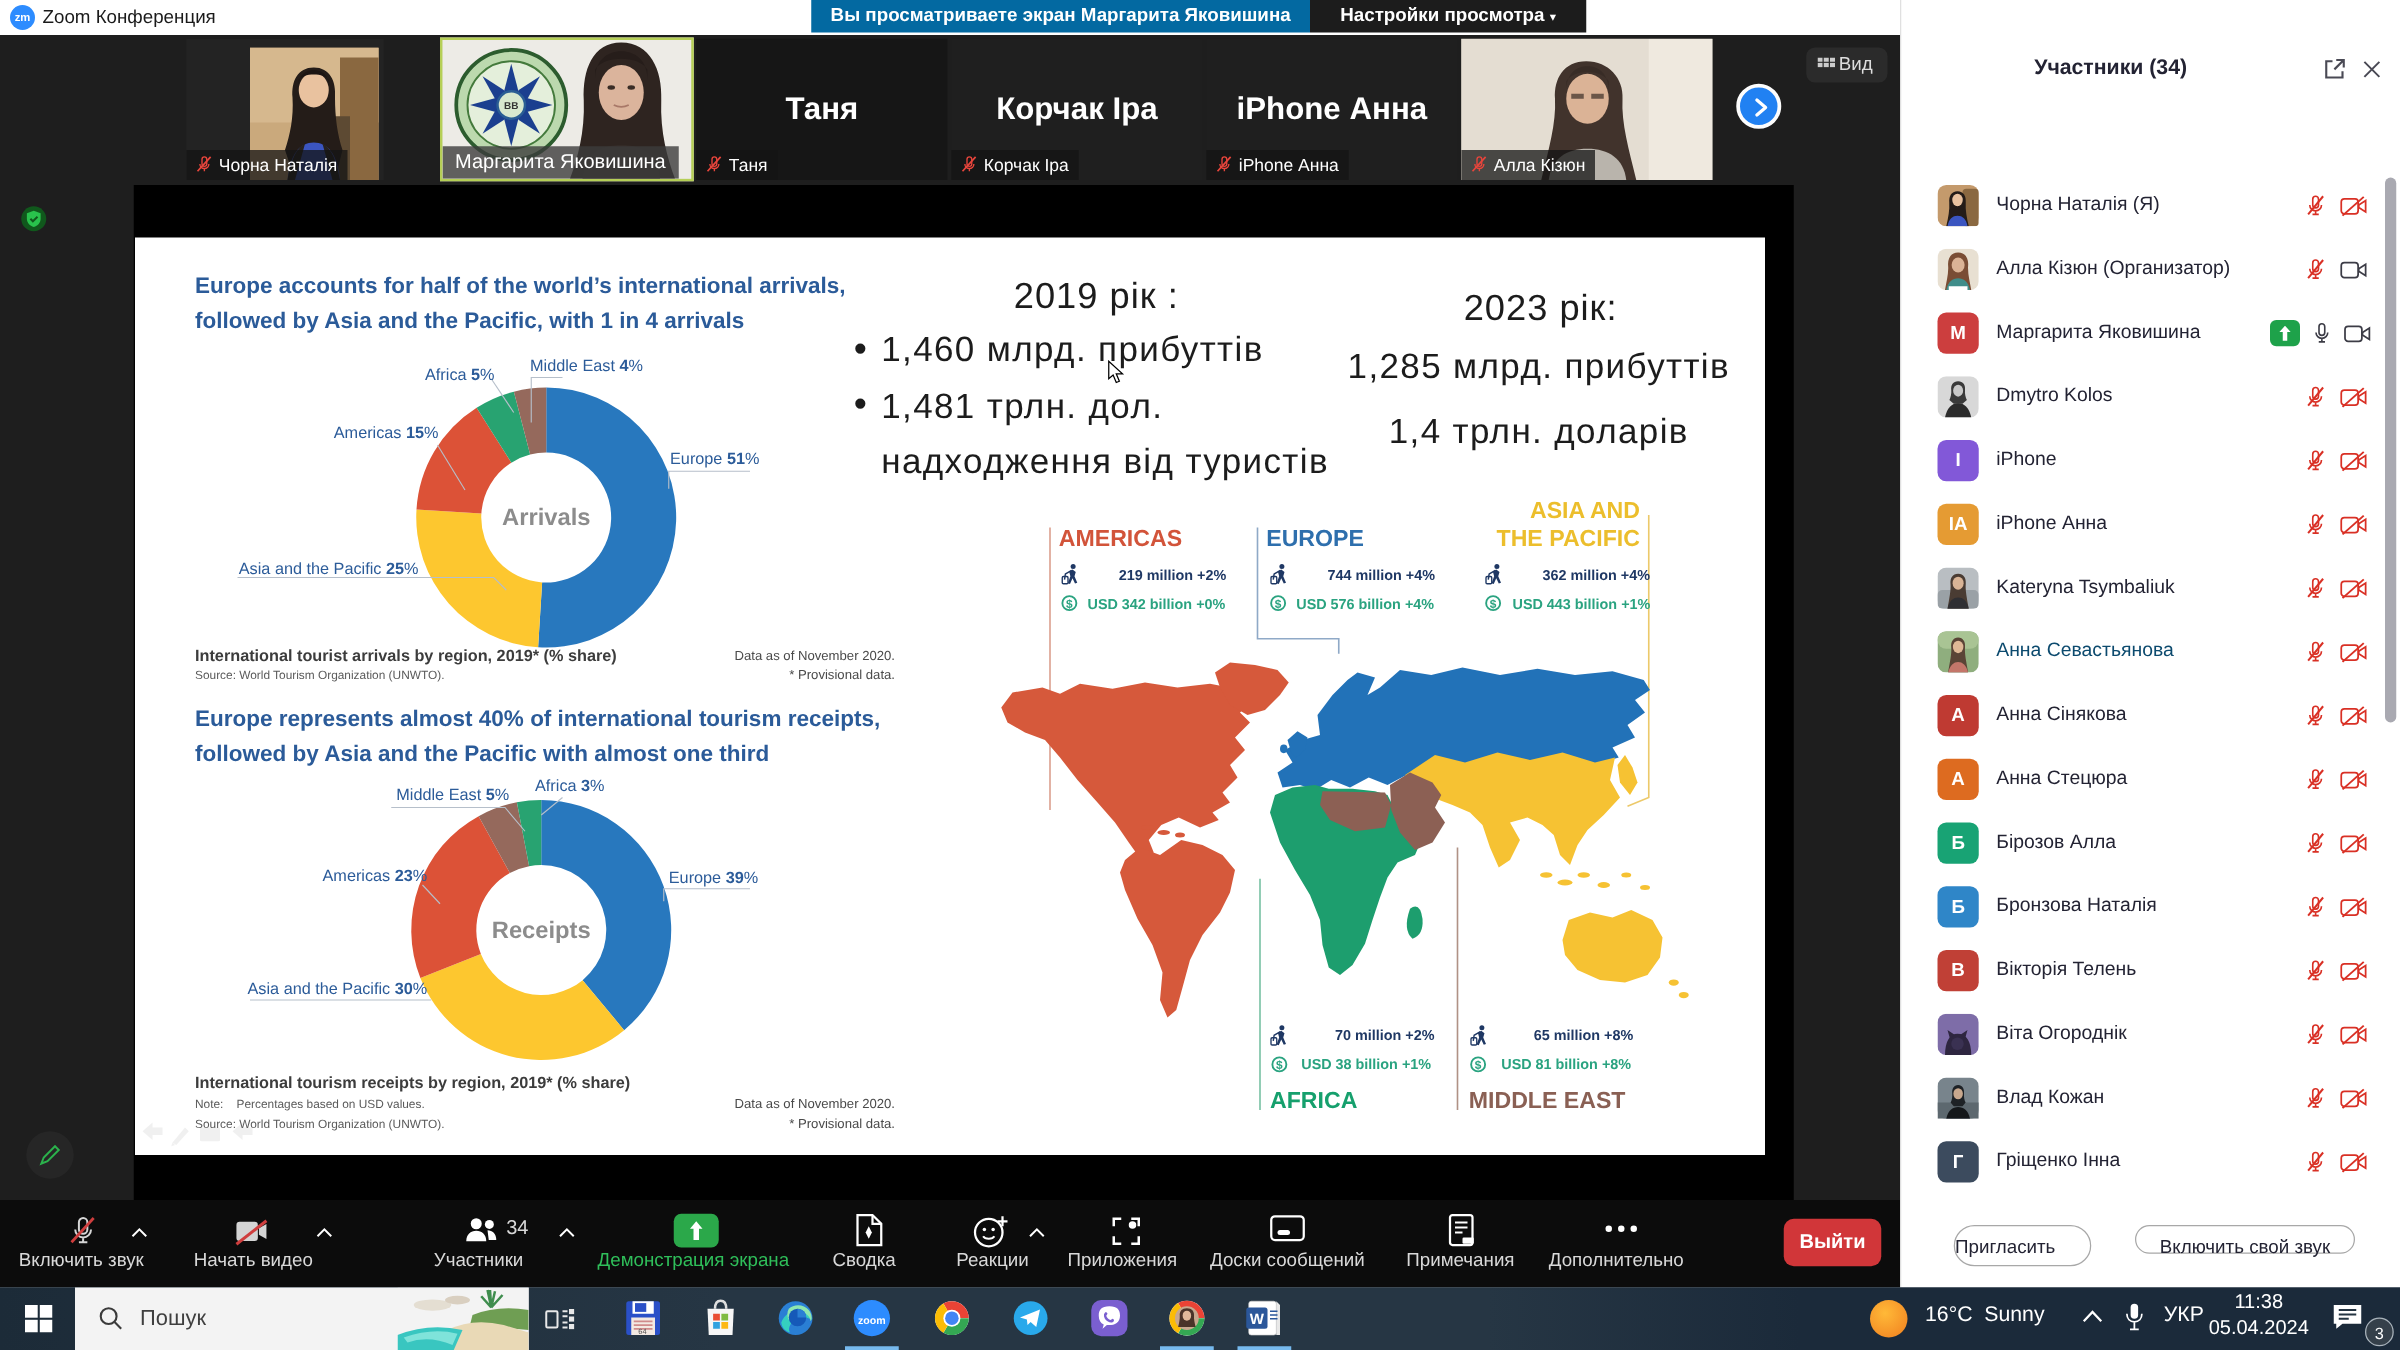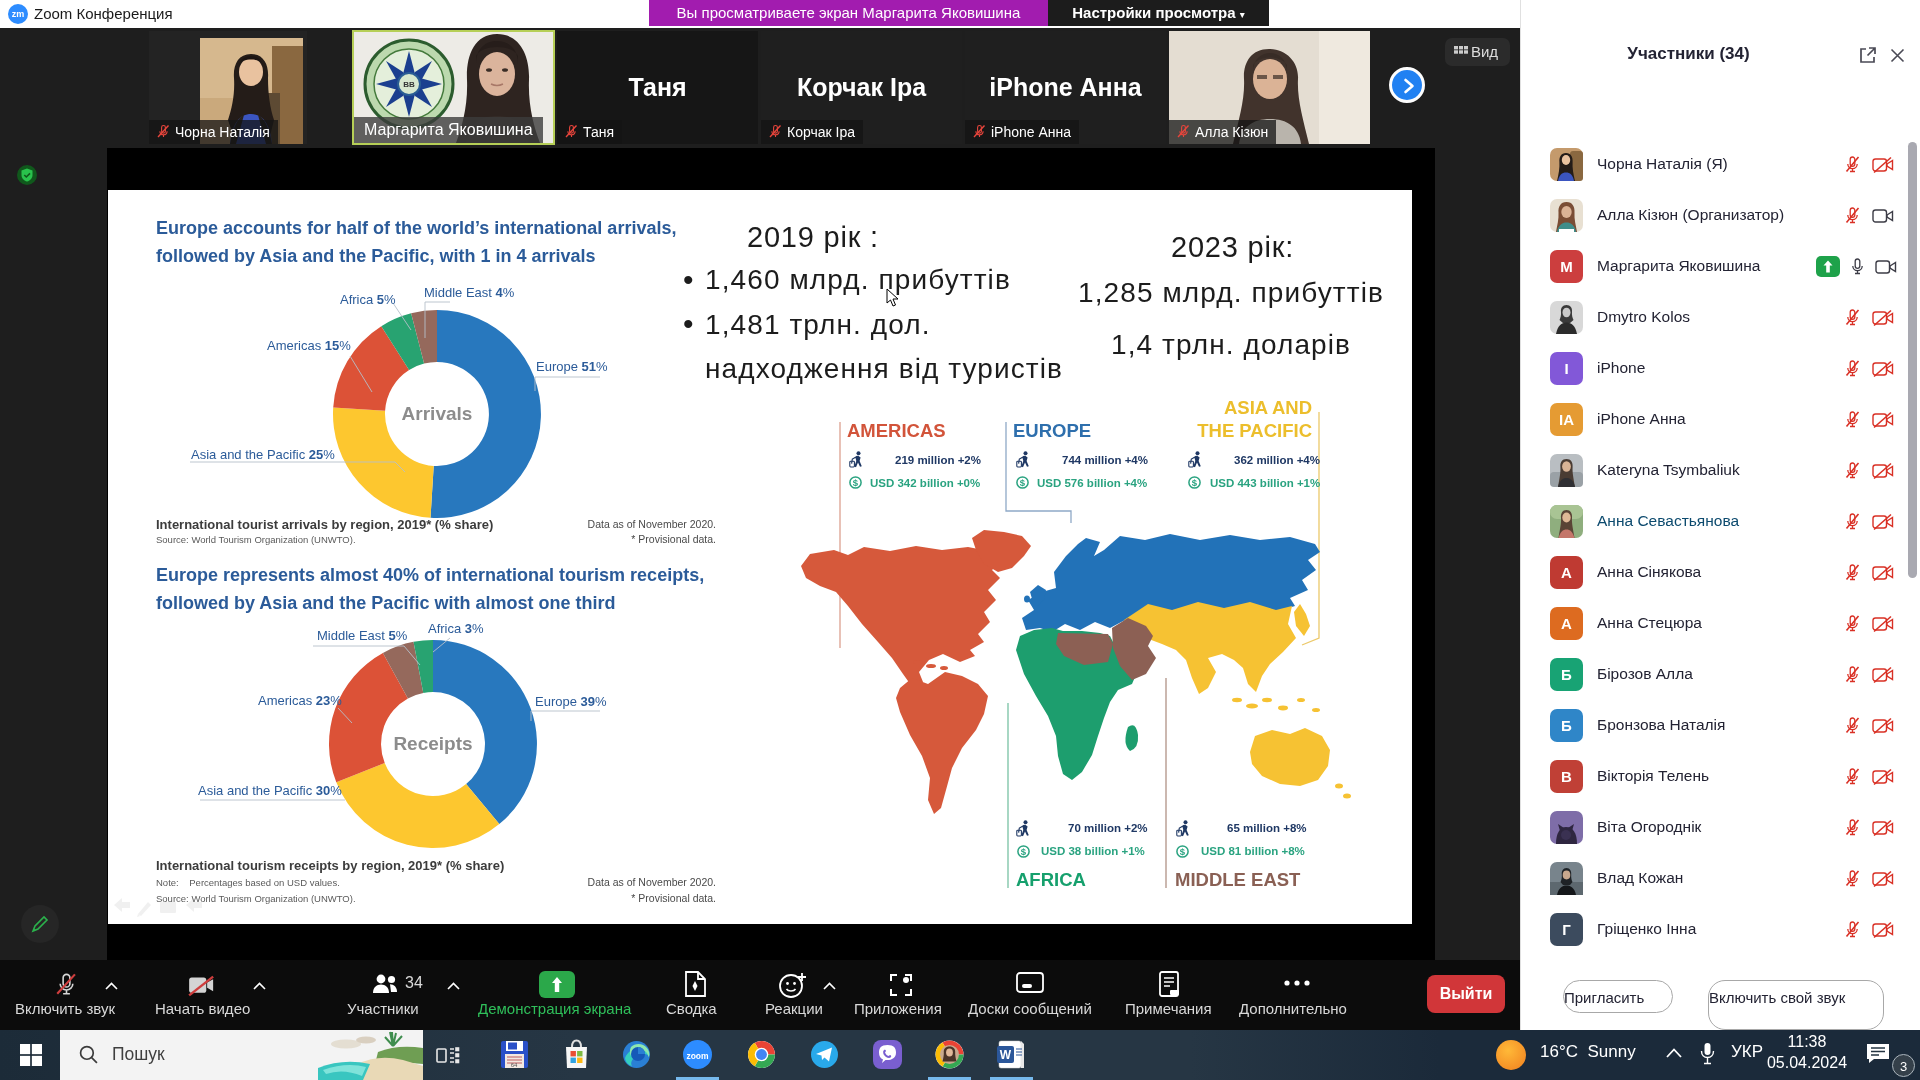--- a/index.html
+++ b/index.html
@@ -3,21 +3,21 @@
 *{margin:0;padding:0;box-sizing:border-box}
 html,body{width:1920px;height:1080px}
 body{position:relative;font-family:"Liberation Sans",sans-serif;overflow:hidden;background:#fff}
 .abs{position:absolute}
 </style></head>
 <body>
 
 <div class="abs" style="left:0;top:0;width:1920px;height:28px;background:#fff">
   <div class="abs" style="left:8px;top:4px;width:20px;height:20px;border-radius:50%;background:#2d8cff;color:#fff;font-size:9px;font-weight:bold;text-align:center;line-height:20px">zm</div>
   <div class="abs" style="left:34px;top:5px;font-size:15px;color:#1a1a1a">Zoom Конференция</div>
-  <div class="abs" style="left:649px;top:0;width:399px;height:26px;background:#a21caf;color:#fff;font-size:15px;font-weight:normal;text-align:center;line-height:26px">Вы просматриваете экран Маргарита Яковишина</div>
+  <div class="abs" style="left:649px;top:0;width:399px;height:26px;background:#0369a1;color:#fff;font-size:15px;font-weight:bold;text-align:center;line-height:26px">Вы просматриваете экран Маргарита Яковишина</div>
   <div class="abs" style="left:1048px;top:0;width:221px;height:26px;background:#1c1c1c;color:#fff;font-size:15px;font-weight:bold;text-align:center;line-height:26px">Настройки просмотра <span style="font-size:10px;font-weight:normal">▾</span></div>
   <svg class="abs" style="left:1765px;top:13px" width="12" height="2">
       <rect width="12" height="2" fill="#222"></rect>
     </svg>
   <svg class="abs" style="left:1823px;top:8px" width="13" height="13" fill="none" stroke="#222" stroke-width="1.2">
       <rect x="0.6" y="3" width="9.4" height="9.4"></rect>
       <path d="M3.5 3 V0.6 H13 V10 H10.5" stroke-width="1.2"></path>
     </svg>
   <svg class="abs" style="left:1882px;top:8px" width="12" height="12" stroke="#222" stroke-width="1.3">
       <path d="M0 0 L12 12 M12 0 L0 12"></path>
@@ -199,21 +199,21 @@
 
 <g opacity="0.12" fill="#888">
 <path d="M114 905 L122 912 L122 908 L130 908 L130 902 L122 902 L122 898 Z" transform="translate(0,0)"></path>
 <path d="M138 914 L148 902 L151 905 L141 916 Z M138 914 L137 917 L140 916 Z"></path>
 <rect x="160" y="902" width="16" height="11" rx="1"></rect>
 <path d="M186 905 L194 898 L194 902 L202 902 L202 908 L194 908 L194 912 Z"></path>
 </g>
 </g>
 </svg>
 
-<div class="abs" style="left:747px;top:221px;width:260px;font-size:29px;letter-spacing:0.8px;color:#1c1c1c;">2019 рік :</div>
+<div class="abs" style="left:747px;top:221px;width:260px;font-size:29px;letter-spacing:0.8px;color:#1c1c1c;text-align:center">2019 рік :</div>
 <div class="abs" style="left:683px;top:263px;font-size:30px;color:#1c1c1c">•</div>
 <div class="abs" style="left:705px;top:264px;font-size:28px;letter-spacing:1.1px;color:#1c1c1c">1,460 млрд. прибуттів</div>
 <div class="abs" style="left:683px;top:307px;font-size:30px;color:#1c1c1c">•</div>
 <div class="abs" style="left:705px;top:303px;width:420px;font-size:28px;letter-spacing:1.1px;color:#1c1c1c;line-height:44px">1,481 трлн. дол.<br>надходження від туристів</div>
 <div class="abs" style="left:1085px;top:231px;width:295px;font-size:29px;letter-spacing:0.8px;color:#1c1c1c;text-align:center">2023 рік:</div>
 <div class="abs" style="left:1061px;top:277px;width:340px;font-size:28px;letter-spacing:1.1px;color:#1c1c1c;text-align:center;white-space:nowrap">1,285 млрд. прибуттів</div>
 <div class="abs" style="left:1061px;top:329px;width:340px;font-size:28px;letter-spacing:1.1px;color:#1c1c1c;text-align:center;white-space:nowrap">1,4 трлн. доларів</div>
 
 <svg class="abs" style="left:886px;top:288px" width="14" height="20" viewBox="0 0 14 20">
     <path d="M1 1 L1 15 L4.5 12 L7 18 L9.5 17 L7 11 L12 11 Z" fill="#fff" stroke="#000" stroke-width="1"></path>
@@ -622,21 +622,21 @@
     <div class="abs" style="left:322px;top:920px"><svg width="19" height="19" viewBox="0 0 19 19">
         <path d="M9.5 2 C8.2 2 7.2 3 7.2 4.3 V9 C7.2 10.3 8.2 11.3 9.5 11.3 C10.8 11.3 11.8 10.3 11.8 9 V4.3 C11.8 3 10.8 2 9.5 2 Z M4.8 9 C4.8 11.6 6.9 13.7 9.5 13.7 C12.1 13.7 14.2 11.6 14.2 9 M9.5 13.7 V16.5 M7 16.5 H12" stroke="#d93025" stroke-width="1.3" fill="none"></path>
         <path d="M3.5 16.5 L15.5 2" stroke="#d93025" stroke-width="1.6"></path>
       </svg></div>
     <div class="abs" style="left:351px;top:921px"><svg width="22" height="18" viewBox="0 0 22 18">
         <rect x="1" y="3" width="13.5" height="12" rx="2.5" fill="none" stroke="#d93025" stroke-width="1.4"></rect>
         <path d="M15 8 L20.5 4.5 V13.5 L15 10 Z" fill="none" stroke="#d93025" stroke-width="1.4"></path>
         <path d="M2 16.5 L19 1.5" stroke="#d93025" stroke-width="1.6"></path>
       </svg></div>
   <div class="abs" style="left:42px;top:980px;width:110px;height:33px;border:1px solid #a8a8a8;border-radius:17px;text-align:left;line-height:33px;font-size:15px;color:#232333">Пригласить</div>
-  <div class="abs" style="left:187px;top:980px;width:176px;height:50px;border:1px solid #a8a8a8;border-radius:17px;text-align:left;line-height:33px;font-size:15px;color:#232333">Включить свой звук</div>
+  <div class="abs" style="left:187px;top:980px;width:176px;height:23px;border:1px solid #a8a8a8;border-radius:17px;text-align:center;line-height:33px;font-size:15px;color:#232333">Включить свой звук</div>
   <div class="abs" style="left:387px;top:142px;width:9px;height:436px;border-radius:5px;background:#a9a9b1"></div>
 </div>
 
 <div class="abs" style="left:0;top:1030px;width:1920px;height:50px;background:#243442" id="taskbar">
   <div class="abs" style="left:0;top:0;width:100%;height:100%;background:linear-gradient(90deg,#1c2b38 0%,#263644 30%,#263644 62%,#1b2a3a 75%,#1b2a3a 100%)"></div>
   <svg class="abs" style="left:20px;top:14px" width="22" height="22" viewBox="0 0 21 21" fill="#fff">
       <rect x="0" y="0" width="9.7" height="9.7"></rect>
       <rect x="11.3" y="0" width="9.7" height="9.7"></rect>
       <rect x="0" y="11.3" width="9.7" height="9.7"></rect>
       <rect x="11.3" y="11.3" width="9.7" height="9.7"></rect>

